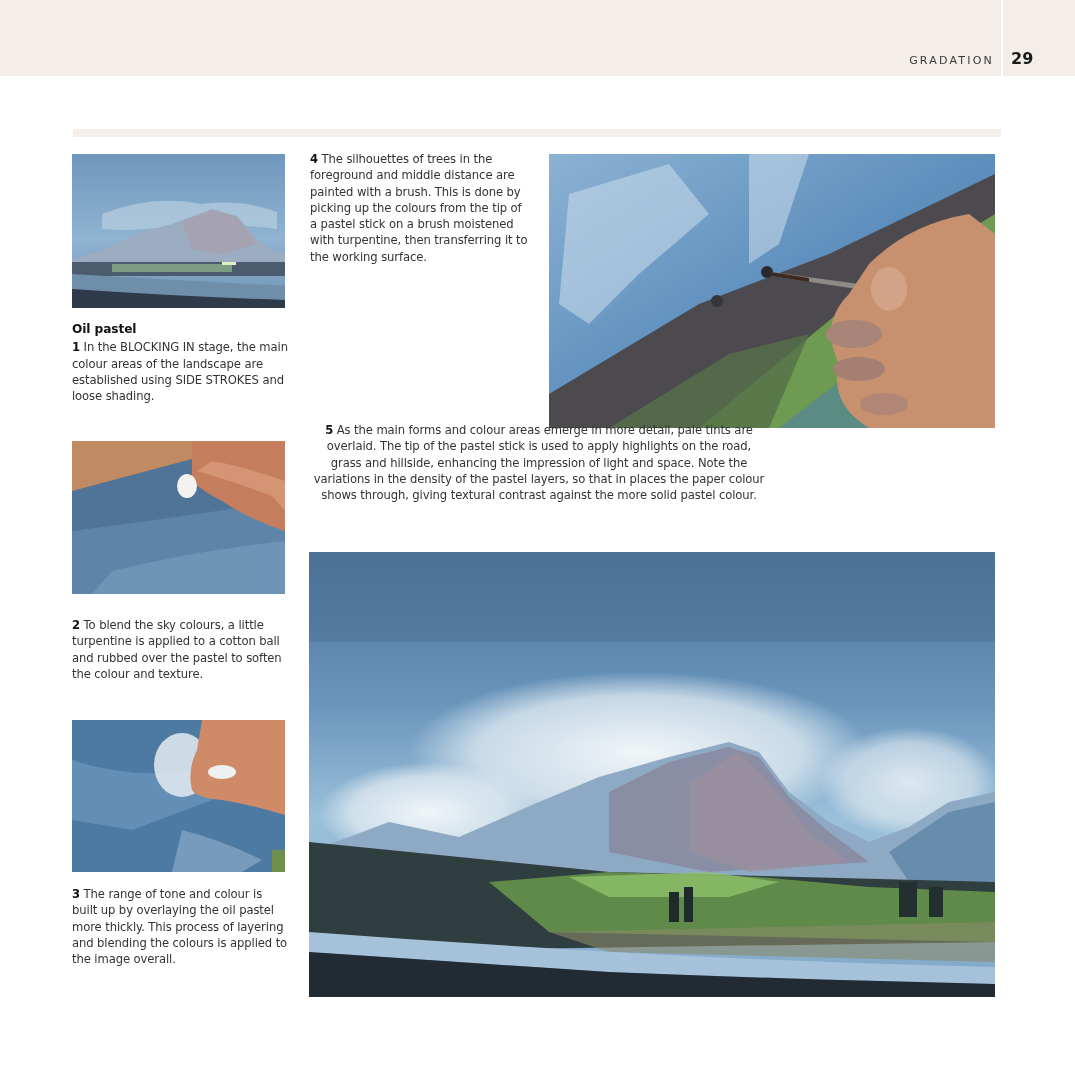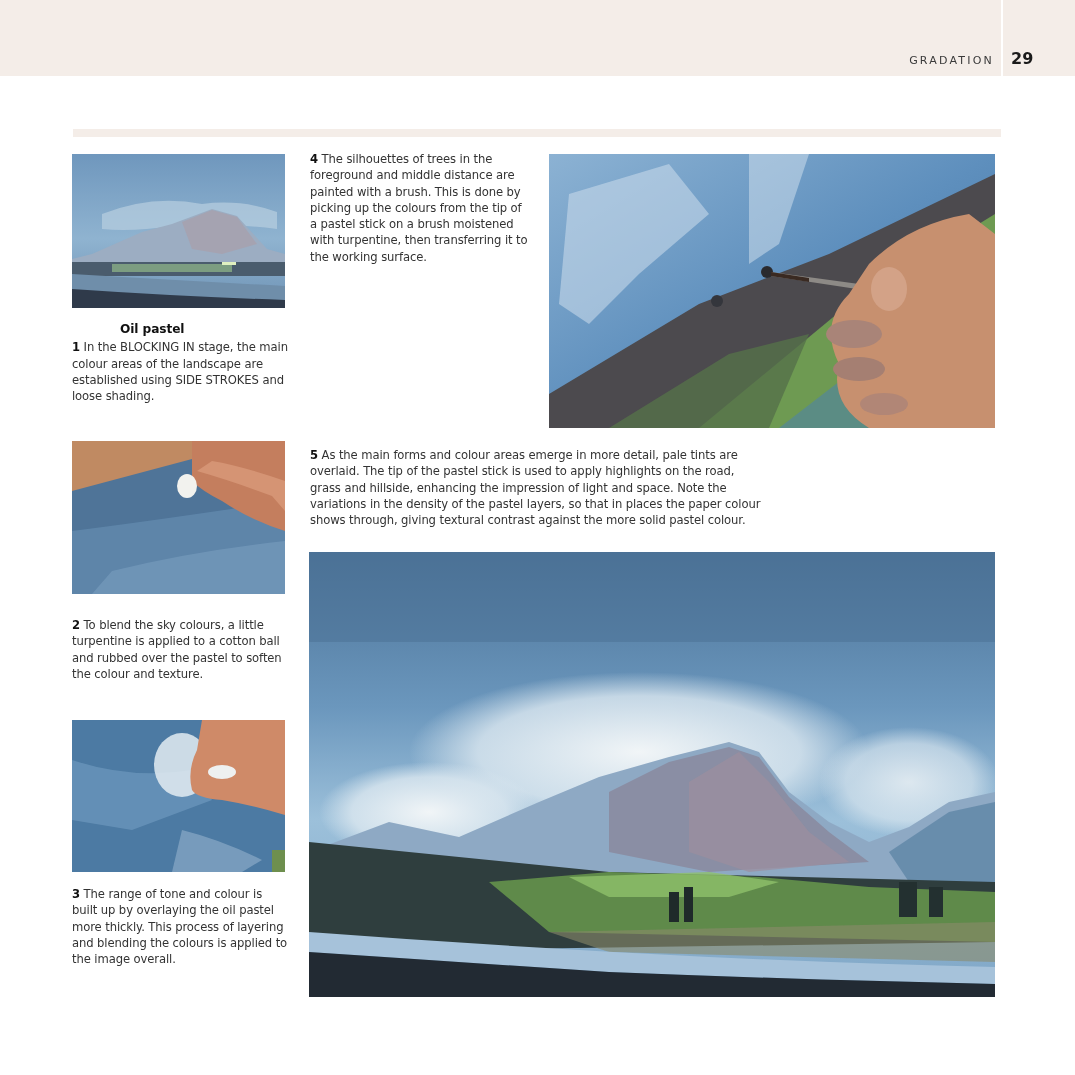--- a/index.html
+++ b/index.html
@@ -63,21 +63,20 @@
     .caption .num {
       font-weight: bold;
       color: #111111;
     }
     .caption .subhead {
       font-weight: bold;
       color: #111111;
       display: block;
       font-size: 12.2px;
       margin-bottom: 2px;
-      margin-left: 48px;
     }
     svg { display: block; }
   </style>
 </head>
 <body>
 
 <div class="header-band"></div>
 <div class="header-divider"></div>
 <div class="running-head">GRADATION</div>
 <div class="page-number">29</div>
@@ -172,21 +171,21 @@
     <path d="M222 118 L260 124 L260 128 L222 122Z" fill="#3a2a22"></path>
     <path d="M390 138 L446 145 L446 165 L390 152Z" fill="#b23a2c"></path>
     <path d="M320 110 Q360 70 420 60 L446 80 L446 274 L320 274 Q280 250 290 210 Q270 170 300 140Z" fill="#c7906f"></path>
     <ellipse cx="305" cy="180" rx="28" ry="14" fill="#a98478"></ellipse>
     <ellipse cx="310" cy="215" rx="26" ry="12" fill="#a57f72"></ellipse>
     <ellipse cx="335" cy="250" rx="24" ry="11" fill="#b18676"></ellipse>
     <ellipse cx="340" cy="135" rx="18" ry="22" fill="#d3a287"></ellipse>
   </svg>
 </div>
 
-<div class="caption" style="left:310px; top:447px; width:458px;">
+<div class="caption" style="left:310px; top:422px; width:458px;text-align:center;">
   <span class="num">5</span>
   <span>As the main forms and colour areas emerge in more detail, pale tints are overlaid. The tip of the pastel stick is used to apply highlights on the road, grass and hillside, enhancing the impression of light and space. Note the variations in the density of the pastel layers, so that in places the paper colour shows through, giving textural contrast against the more solid pastel colour.</span>
 </div>
 
 <div class="figure" style="left:309px; top:552px; width:686px; height:445px;">
   <svg width="686" height="445" viewBox="0 0 686 445">
     <defs>
       <linearGradient id="f5sky" x1="0" y1="0" x2="0" y2="1">
         <stop offset="0" stop-color="#4c7398"></stop>
         <stop offset="0.35" stop-color="#6b97bd"></stop>

